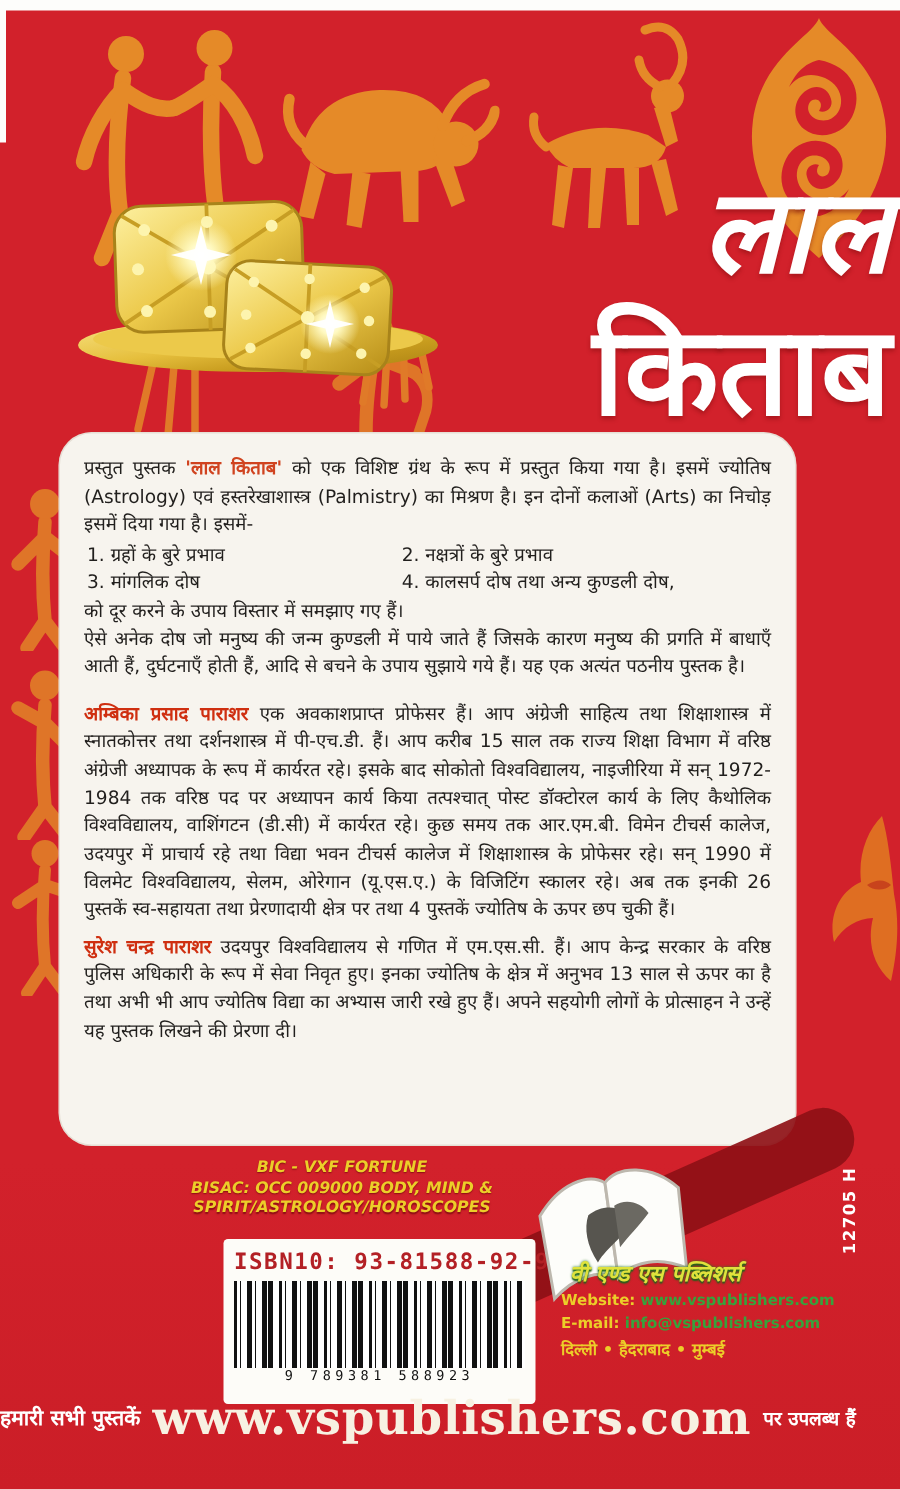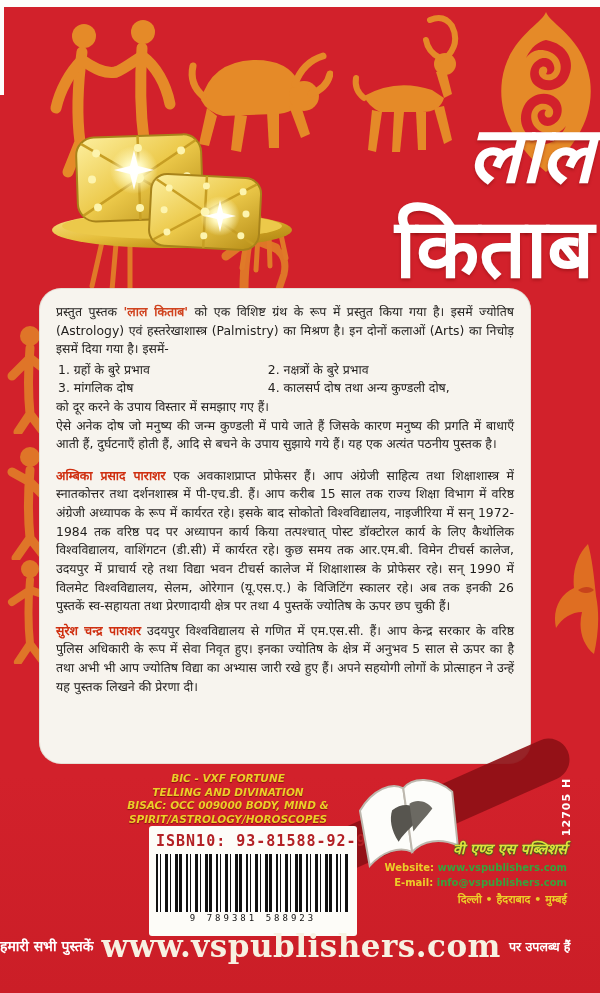--- a/index.html
+++ b/index.html
@@ -51,21 +51,21 @@
     background:#fdfcf8;border-radius:3px;box-sizing:border-box;padding:5px 7px 3px 7px;}
   .isbn-line{color:#b32025;font-weight:bold;font-size:15px;letter-spacing:1px;
     line-height:1.35;white-space:nowrap;font-family:"DejaVu Sans Mono","Liberation Mono",monospace;}
   .barcode{height:58px;margin-top:3px;
     background:repeating-linear-gradient(90deg,
       #111 0 2px,#fff 2px 4px,#111 4px 5px,#fff 5px 9px,#111 9px 12px,#fff 12px 14px,
       #111 14px 15px,#fff 15px 19px,#111 19px 22px,#fff 22px 23px,#111 23px 26px,#fff 26px 30px);}
   .barcode-digits{font-family:"DejaVu Sans Mono","Liberation Mono",monospace;
     font-size:9px;color:#111;letter-spacing:3px;text-align:center;margin-top:1px;}
 
-  .publisher{position:absolute;left:352px;top:768px;width:215px;text-align:right;}
+  .publisher{position:absolute;left:352px;top:768px;width:215px;text-align:left;}
   .pub-book{position:absolute;left:2px;top:6px;}
   .pub-logo-text{position:relative;margin:70px 0 2px 28px;color:#dfe23c;font-weight:bold;
     font-size:14.5px;font-style:italic;text-shadow:0 0 2px #2e7a22,0 1px 1px #1d5c18;white-space:nowrap;}
   .pub-line{margin-left:22px;font-size:10px;font-weight:bold;line-height:1.5;white-space:nowrap;}
   .pub-label{color:#ecce29;}
   .pub-value{color:#37a23c;}
   .pub-cities{margin-left:22px;color:#ecce29;font-weight:bold;font-size:11px;margin-top:1px;}
 
   .spine-code{position:absolute;left:560px;top:772px;width:70px;color:#fff;font-weight:bold;
     font-size:11px;letter-spacing:1px;transform:rotate(-90deg);transform-origin:35px 35px;
@@ -243,28 +243,27 @@
       <span>1. ग्रहों के बुरे प्रभाव</span>
       <span>2. नक्षत्रों के बुरे प्रभाव</span>
       <span>3. मांगलिक दोष</span>
       <span>4. कालसर्प दोष तथा अन्य कुण्डली दोष,</span>
     </div>
     <p>को दूर करने के उपाय विस्तार में समझाए गए हैं।</p>
     <p>ऐसे अनेक दोष जो मनुष्य की जन्म कुण्डली में पाये जाते हैं जिसके कारण मनुष्य की प्रगति में बाधाएँ आती हैं, दुर्घटनाएँ होती हैं, आदि से बचने के उपाय सुझाये गये हैं। यह एक अत्यंत पठनीय पुस्तक है।</p>
     <div class="gap-m"></div>
     <p><span class="author-name">अम्बिका प्रसाद पाराशर</span><span> एक अवकाशप्राप्त प्रोफेसर हैं। आप अंग्रेजी साहित्य तथा शिक्षाशास्त्र में स्नातकोत्तर तथा दर्शनशास्त्र में पी-एच.डी. हैं। आप करीब 15 साल तक राज्य शिक्षा विभाग में वरिष्ठ अंग्रेजी अध्यापक के रूप में कार्यरत रहे। इसके बाद सोकोतो विश्वविद्यालय, नाइजीरिया में सन् 1972-1984 तक वरिष्ठ पद पर अध्यापन कार्य किया तत्पश्चात् पोस्ट डॉक्टोरल कार्य के लिए कैथोलिक विश्वविद्यालय, वाशिंगटन (डी.सी) में कार्यरत रहे। कुछ समय तक आर.एम.बी. विमेन टीचर्स कालेज, उदयपुर में प्राचार्य रहे तथा विद्या भवन टीचर्स कालेज में शिक्षाशास्त्र के प्रोफेसर रहे। सन् 1990 में विलमेट विश्वविद्यालय, सेलम, ओरेगान (यू.एस.ए.) के विजिटिंग स्कालर रहे। अब तक इनकी 26 पुस्तकें स्व-सहायता तथा प्रेरणादायी क्षेत्र पर तथा 4 पुस्तकें ज्योतिष के ऊपर छप चुकी हैं।</span></p>
     <div class="gap-s"></div>
-    <p><span class="author-name">सुरेश चन्द्र पाराशर</span><span> उदयपुर विश्वविद्यालय से गणित में एम.एस.सी. हैं। आप केन्द्र सरकार के वरिष्ठ पुलिस अधिकारी के रूप में सेवा निवृत हुए। इनका ज्योतिष के क्षेत्र में अनुभव 5 साल से ऊपर का है तथा अभी भी आप ज्योतिष विद्या का अभ्यास जारी रखे हुए हैं। अपने सहयोगी लोगों के प्रोत्साहन ने उन्हें यह पुस्तक लिखने की प्रेरणा दी।</span></p>
+    <p><span class="author-name">सुरेश चन्द्र पाराशर</span><span> उदयपुर विश्वविद्यालय से गणित में एम.एस.सी. हैं। आप केन्द्र सरकार के वरिष्ठ पुलिस अधिकारी के रूप में सेवा निवृत हुए। इनका ज्योतिष के क्षेत्र में अनुभव 13 साल से ऊपर का है तथा अभी भी आप ज्योतिष विद्या का अभ्यास जारी रखे हुए हैं। अपने सहयोगी लोगों के प्रोत्साहन ने उन्हें यह पुस्तक लिखने की प्रेरणा दी।</span></p>
   </div>
 
   <div class="swoosh"></div>
 
   <div class="bic">
     <div>BIC - VXF FORTUNE</div>
-    <div>TELLING AND DIVINATION</div>
     <div>BISAC: OCC 009000 BODY, MIND &amp;</div>
     <div>SPIRIT/ASTROLOGY/HOROSCOPES</div>
   </div>
 
   <div class="isbn-box">
     <div class="isbn-line">ISBN10: 93-81588-92-9</div>
     <div class="barcode"></div>
     <div class="barcode-digits">9 789381 588923</div>
   </div>
 

